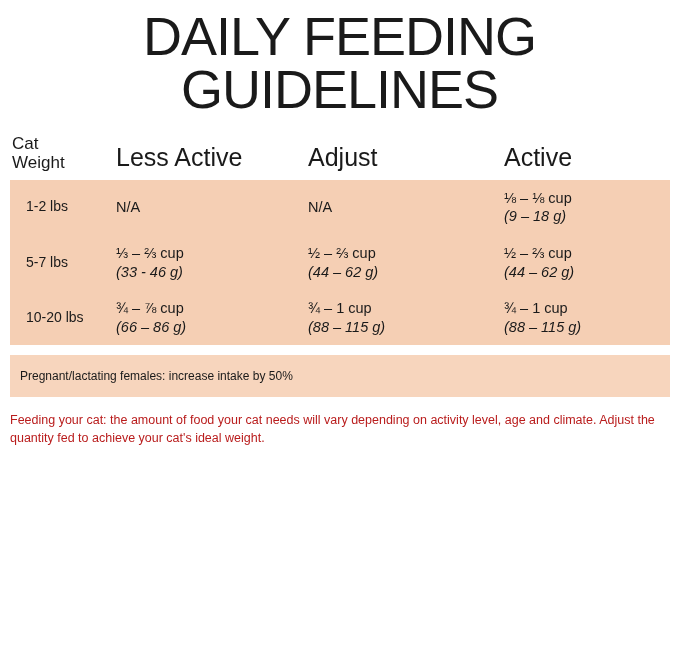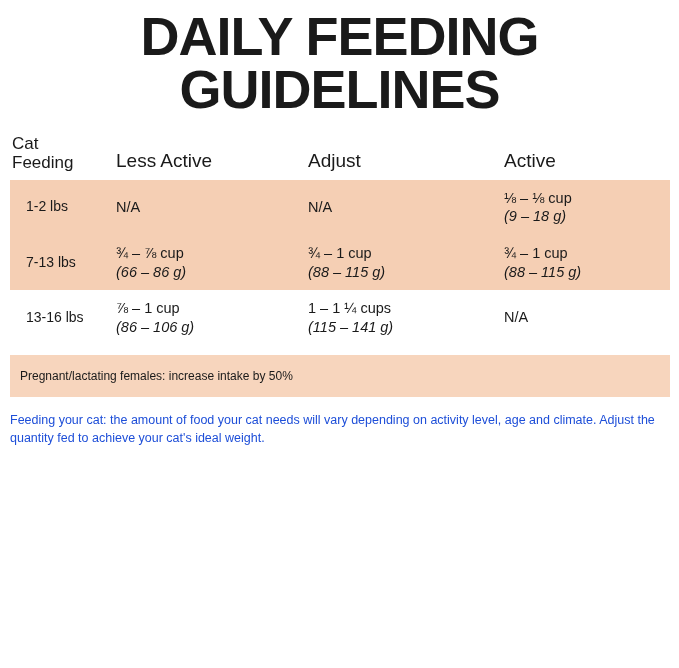--- a/index.html
+++ b/index.html
@@ -16,21 +16,21 @@
   }
   .page {
     width: 679px;
     height: 668px;
     position: relative;
     box-sizing: border-box;
     padding: 0 10px;
   }
   .title {
     text-align: center;
-    font-weight: bold;
+    font-weight: normal;
     letter-spacing: -1px;
     line-height: 0.98;
     padding-top: 10px;
   }
   .title .line1 {
     font-size: 54px;
     display: block;
     white-space: nowrap;
   }
   .title .line2 {
@@ -45,21 +45,21 @@
     table-layout: fixed;
   }
   table.feeding col.c0 { width: 98px; }
   table.feeding col.c1 { width: 192px; }
   table.feeding col.c2 { width: 196px; }
   table.feeding col.c3 { width: 174px; }
 
   table.feeding thead th {
     text-align: left;
     font-weight: normal;
-    font-size: 19px;
+    font-size: 25px;
     color: #1a1a1a;
     vertical-align: bottom;
     padding: 0 0 8px 0;
   }
   table.feeding thead th.weight-head {
     font-size: 17px;
     line-height: 1.12;
     padding-left: 2px;
   }
   table.feeding thead th.col-head {
@@ -95,21 +95,21 @@
     background: #f7d5bd;
     font-size: 12px;
     padding: 14px 10px 14px 10px;
     margin-top: 10px;
   }
   .footnotes {
     width: 660px;
     margin-top: 14px;
     font-size: 12.5px;
     line-height: 1.45;
-    color: #1d4ed8;
+    color: #b91c1c;
   }
   .footnotes p {
     margin: 0 0 14px 0;
   }
 </style>
 </head>
 <body>
 
 <div class="page">
 
@@ -122,21 +122,21 @@
     <colgroup>
       <col class="c0">
         <col class="c1">
         <col class="c2">
         <col class="c3">
     </colgroup>
     <thead>
       <tr>
         <th class="weight-head">
           <span>Cat</span><br>
-          <span>Feeding</span>
+          <span>Weight</span>
         </th>
         <th class="col-head">Less Active</th>
         <th class="col-head">Adjust</th>
         <th class="col-head">Active</th>
       </tr>
     </thead>
     <tbody>
       <tr class="shade">
         <td class="weight">1-2 lbs</td>
         <td>
@@ -146,47 +146,47 @@
         <td>
           <span class="amount">N/A</span>
           <span class="grams"></span>
         </td>
         <td>
           <span class="amount">⅛ – ⅛ cup</span>
           <span class="grams">(9 – 18 g)</span>
         </td>
       </tr>
       <tr class="shade">
-        <td class="weight">7-13 lbs</td>
+        <td class="weight">5-7 lbs</td>
+        <td>
+          <span class="amount">⅓ – ⅔ cup</span>
+          <span class="grams">(33 - 46 g)</span>
+        </td>
+        <td>
+          <span class="amount">½ – ⅔ cup</span>
+          <span class="grams">(44 – 62 g)</span>
+        </td>
+        <td>
+          <span class="amount">½ – ⅔ cup</span>
+          <span class="grams">(44 – 62 g)</span>
+        </td>
+      </tr>
+      <tr class="shade">
+        <td class="weight">10-20 lbs</td>
         <td>
           <span class="amount">¾ – ⅞ cup</span>
           <span class="grams">(66 – 86 g)</span>
         </td>
         <td>
           <span class="amount">¾ – 1 cup</span>
           <span class="grams">(88 – 115 g)</span>
         </td>
         <td>
           <span class="amount">¾ – 1 cup</span>
           <span class="grams">(88 – 115 g)</span>
-        </td>
-      </tr>
-      <tr class="plain">
-        <td class="weight">13-16 lbs</td>
-        <td>
-          <span class="amount">⅞ – 1 cup</span>
-          <span class="grams">(86 – 106 g)</span>
-        </td>
-        <td>
-          <span class="amount">1 – 1 ¼ cups</span>
-          <span class="grams">(115 – 141 g)</span>
-        </td>
-        <td>
-          <span class="amount">N/A</span>
-          <span class="grams"></span>
         </td>
       </tr>
     </tbody>
   </table>
 
   <div class="note-bar">Pregnant/lactating females: increase intake by 50%</div>
 
   <div class="footnotes">
     <p>Feeding your cat: the amount of food your cat needs will vary depending on activity level, age and climate. Adjust the quantity fed to achieve your cat's ideal weight.</p>
   </div>

